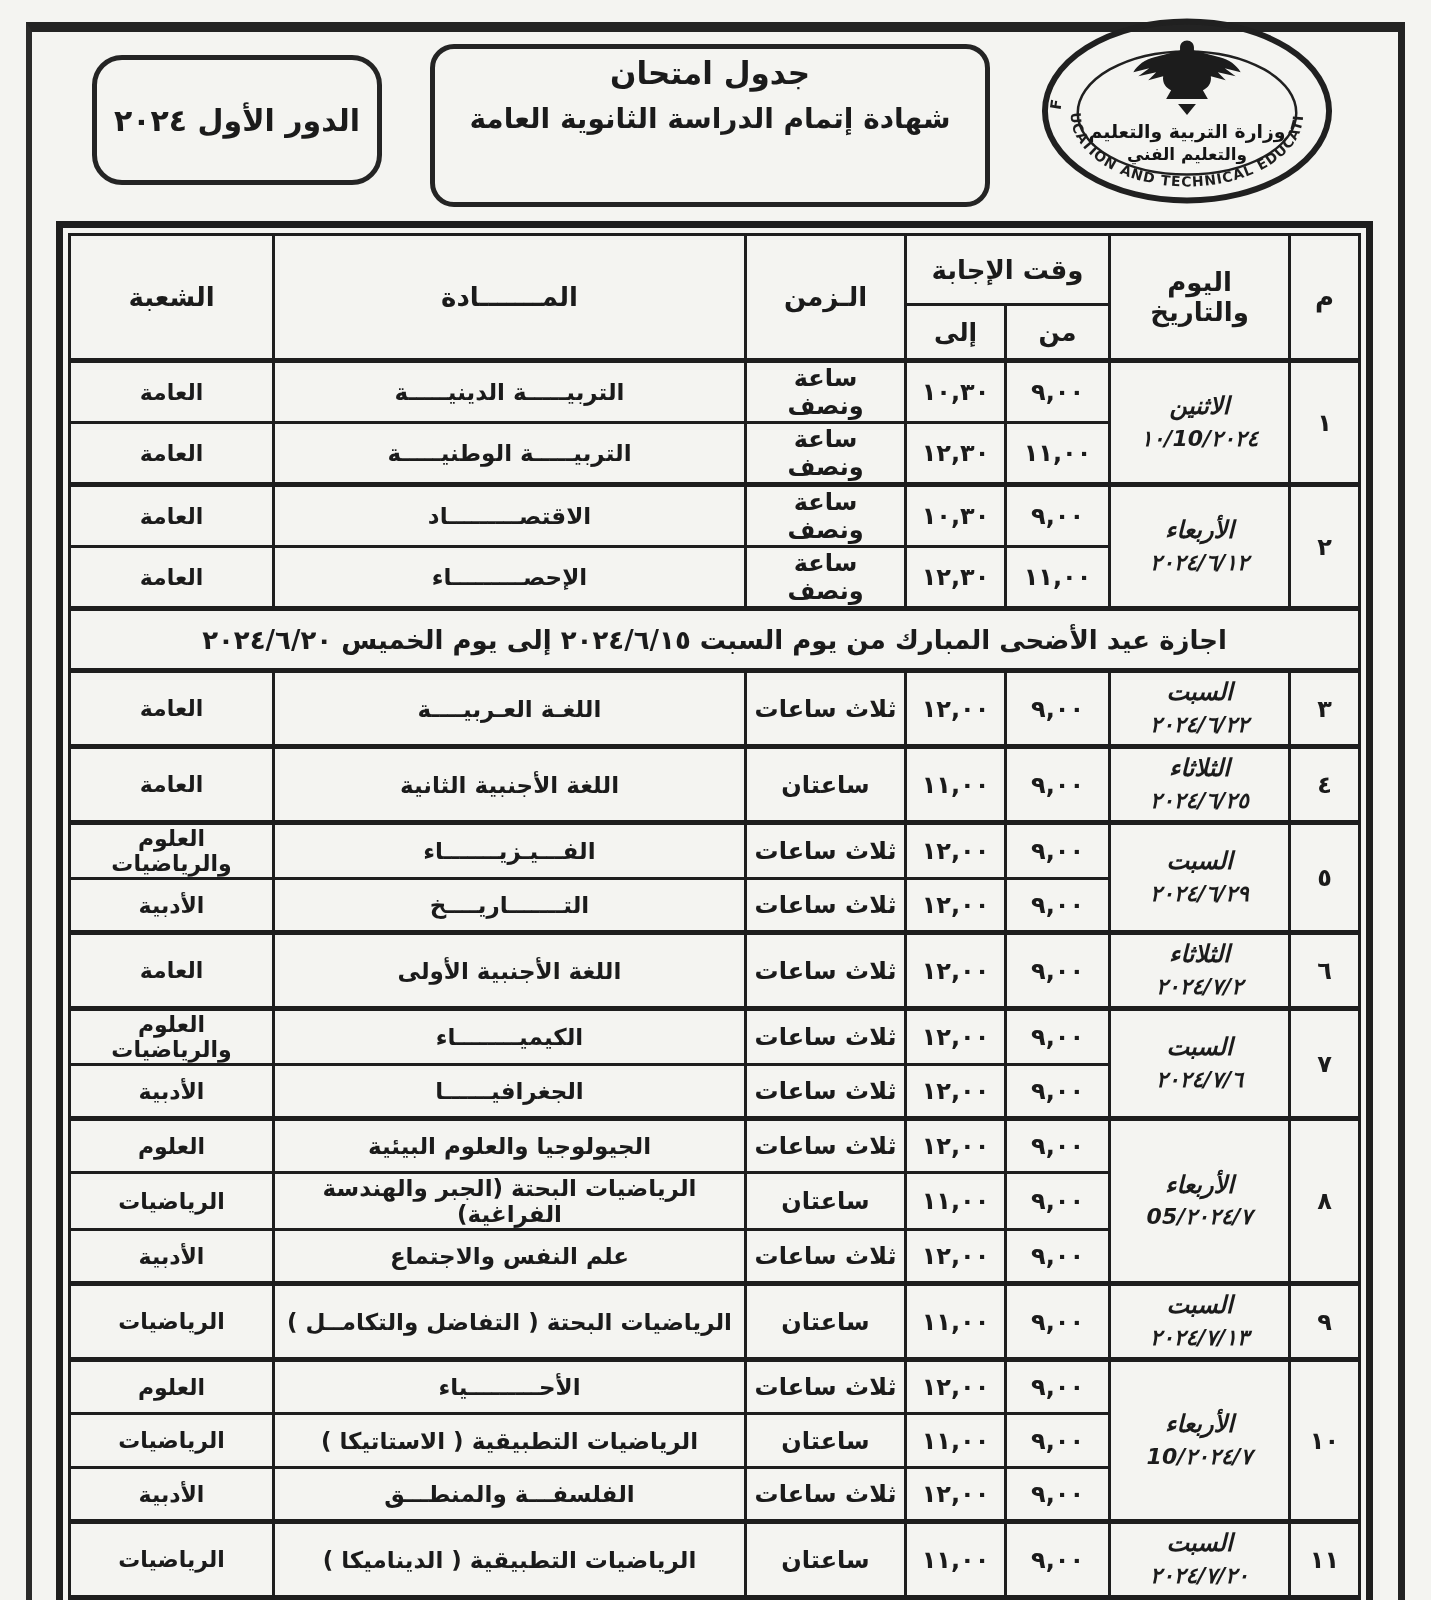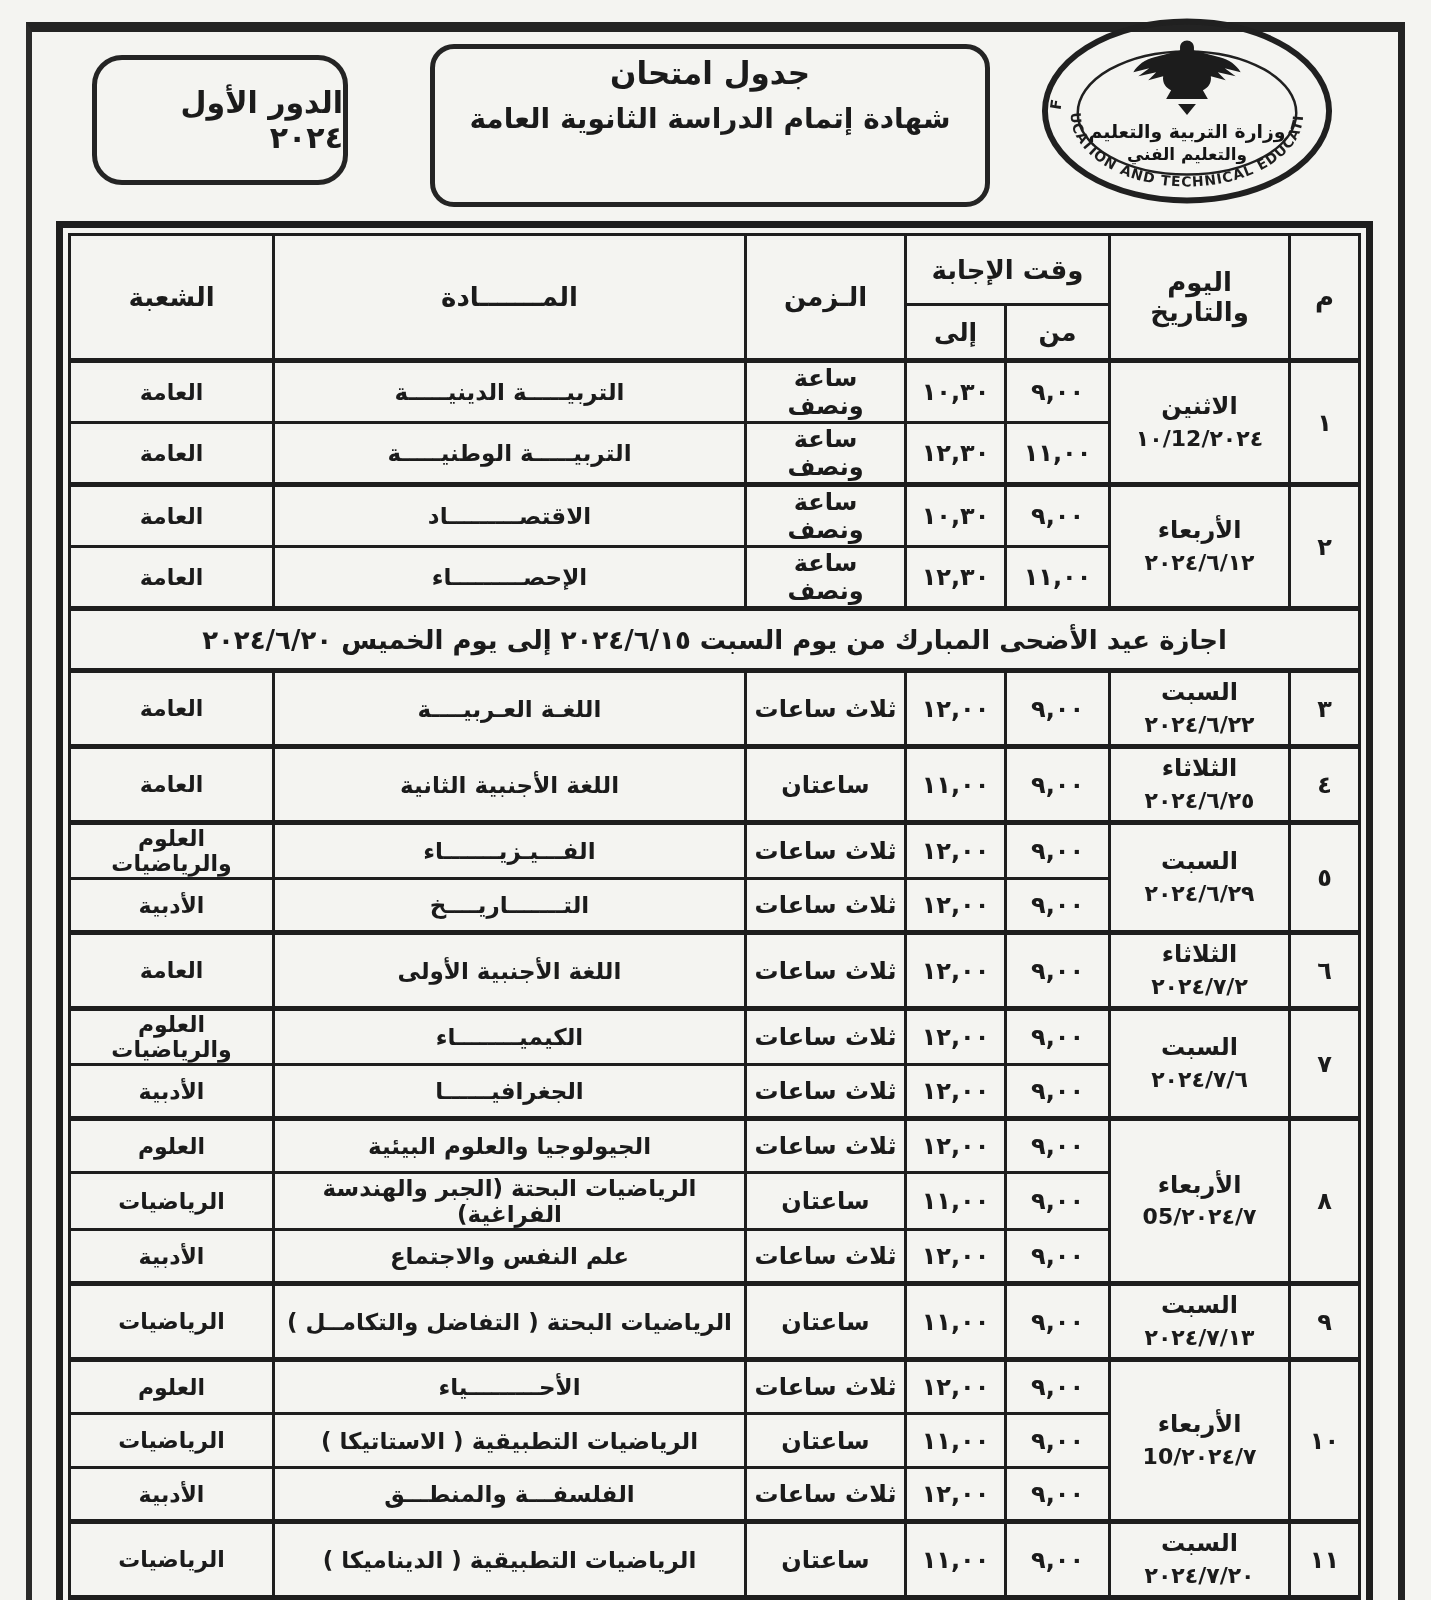--- a/index.html
+++ b/index.html
@@ -20,21 +20,21 @@
   .page-frame{
     position:absolute;left:26px;top:22px;right:26px;height:1578px;
     border-top:10px solid #232323;
     border-left:6px solid #2a2a2a;
     border-right:7px solid #232323;
     box-sizing:border-box;
     pointer-events:none;
   }
   
   .round-box{
-    position:absolute;left:92px;top:55px;width:256px;height:130px;
+    position:absolute;left:92px;top:55px;width:290px;height:130px;
     border:5px solid #242424;border-radius:30px;
     display:flex;align-items:center;justify-content:center;
     box-sizing:border-box;
     font-size:30px;
   }
   .title-box{
     position:absolute;left:430px;top:44px;width:560px;height:163px;
     border:5px solid #242424;border-radius:24px;
     display:flex;flex-direction:column;align-items:center;justify-content:flex-start;
     box-sizing:border-box;
@@ -69,21 +69,21 @@
   thead tr.h1{height:70px;}
   thead tr.h2{height:56px;}
   thead tr.h2 th{font-size:25px;}
   tbody td{font-size:24px;}
   tbody tr{height:54px;}
   tbody tr.single{height:76px;}
   tbody tr.gs td{border-top:5px solid #1e1e1e;}
   tbody tr:last-child td{border-bottom:5px solid #1e1e1e;}
   td.c-subj{font-size:23px;}
   td.c-branch{font-size:22px;}
-  td.c-day{line-height:1.4;}
+  td.c-day{line-height:1.4;font-style:italic;}
   td.c-day .day{font-size:24px;}
   td.c-day .date{font-size:22px;}
   tr.holiday{height:62px;}
   td.c-holiday{font-size:26px;}
 </style>
 </head>
 <body>
 
 <div class="page">
   <div class="page-frame"></div>
@@ -143,21 +143,21 @@
         <tr class="h2">
           <th>من</th>
           <th>إلى</th>
         </tr>
       </thead>
       <tbody>
           <tr class="gs ">
             <td class="c-num" rowspan="2">١</td>
             <td class="c-day" rowspan="2">
               <div class="day">الاثنين</div>
-              <div class="date">٢٠٢٤/12/١٠</div>
+              <div class="date">٢٠٢٤/10/١٠</div>
             </td>
             <td class="c-from">٩,٠٠</td>
             <td class="c-to">١٠,٣٠</td>
             <td class="c-dur">ساعة ونصف</td>
             <td class="c-subj">التربيـــــة الدينيـــــة</td>
             <td class="c-branch">العامة</td>
           </tr>
           <tr>
             <td class="c-from">١١,٠٠</td>
             <td class="c-to">١٢,٣٠</td>

